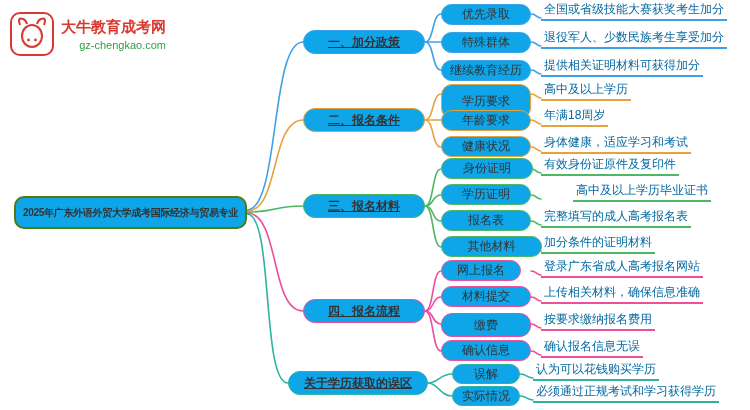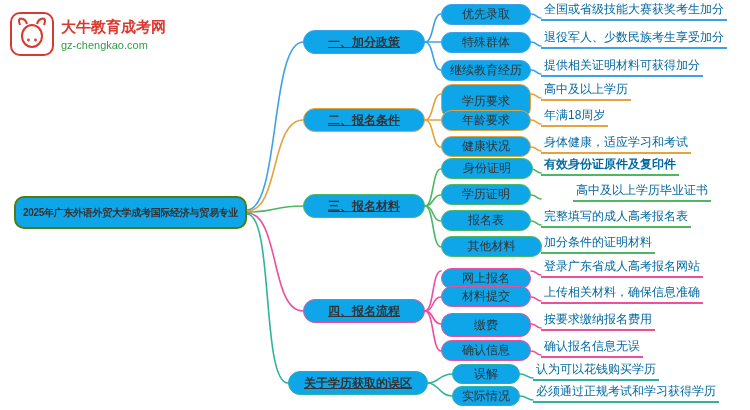--- a/index.html
+++ b/index.html
@@ -15,21 +15,21 @@
   .sub{border:1.4px solid;border-radius:11px;font-size:12px;}
   .leaf{position:absolute;height:16px;line-height:15px;border-bottom:2px solid;padding:1px 3px;
         font-size:12px;color:#0369a1;white-space:nowrap;z-index:2;}
 
   .b1{border-color:#3ea1e6;}
   .b2{border-color:#e5a33d;}
   .b3{border-color:#4eb763;}
   .b4{border-color:#ee4f9b;}
   .b5{border-color:#2eb39f;}
 
-  .logo{position:absolute;left:10px;top:12px;display:flex;align-items:center;gap:7px;z-index:3;}
+  .logo{position:absolute;left:10px;top:12px;display:flex;align-items:center;gap:7px;z-index:3;text-align:right;}
   .logo-icon{width:44px;height:44px;}
   .logo-name{font-size:15px;font-weight:700;color:#d93a30;}
   .logo-url{font-size:11px;color:#2f9e44;margin-top:2px;}
 </style>
 </head>
 <body>
 
 <div class="canvas">
 
   <svg class="links">
@@ -113,30 +113,30 @@
   <div class="node branch b2" style="left:303px;top:108px;width:122px;height:24px;">二、报名条件</div>
   <div class="node sub b2" style="left:441px;top:84px;width:90px;height:35px;">学历要求</div>
   <div class="leaf b2" style="left:541px;top:81px;">高中及以上学历</div>
   <div class="node sub b2" style="left:441px;top:110px;width:90px;height:21px;">年龄要求</div>
   <div class="leaf b2" style="left:541px;top:107px;">年满18周岁</div>
   <div class="node sub b2" style="left:441px;top:136px;width:90px;height:21px;">健康状况</div>
   <div class="leaf b2" style="left:541px;top:134px;">身体健康，适应学习和考试</div>
 
   <div class="node branch b3" style="left:303px;top:194px;width:122px;height:24px;">三、报名材料</div>
   <div class="node sub b3" style="left:441px;top:158px;width:92px;height:21px;">身份证明</div>
-  <div class="leaf b3" style="left:541px;top:156px;font-weight:bold;">有效身份证原件及复印件</div>
+  <div class="leaf b3" style="left:541px;top:156px;">有效身份证原件及复印件</div>
   <div class="node sub b3" style="left:441px;top:184px;width:90px;height:21px;">学历证明</div>
   <div class="leaf b3" style="left:541px;top:182px;margin-left:32px;">高中及以上学历毕业证书</div>
   <div class="node sub b3" style="left:441px;top:210px;width:90px;height:21px;">报名表</div>
   <div class="leaf b3" style="left:541px;top:208px;">完整填写的成人高考报名表</div>
   <div class="node sub b3" style="left:441px;top:236px;width:101px;height:21px;">其他材料</div>
   <div class="leaf b3" style="left:541px;top:234px;">加分条件的证明材料</div>
 
   <div class="node branch b4" style="left:303px;top:299px;width:122px;height:24px;">四、报名流程</div>
-  <div class="node sub b4" style="left:441px;top:260px;width:90px;height:21px;margin-top:8px;">网上报名</div>
+  <div class="node sub b4" style="left:441px;top:260px;width:80px;height:21px;">网上报名</div>
   <div class="leaf b4" style="left:541px;top:258px;">登录广东省成人高考报名网站</div>
   <div class="node sub b4" style="left:441px;top:286px;width:90px;height:21px;">材料提交</div>
   <div class="leaf b4" style="left:541px;top:284px;">上传相关材料，确保信息准确</div>
   <div class="node sub b4" style="left:441px;top:313px;width:90px;height:24px;">缴费</div>
   <div class="leaf b4" style="left:541px;top:311px;">按要求缴纳报名费用</div>
   <div class="node sub b4" style="left:441px;top:340px;width:90px;height:21px;">确认信息</div>
   <div class="leaf b4" style="left:541px;top:338px;">确认报名信息无误</div>
 
   <div class="node branch b5" style="left:288px;top:371px;width:140px;height:24px;">关于学历获取的误区</div>
   <div class="node sub b5" style="left:452px;top:364px;width:68px;height:20px;">误解</div>

